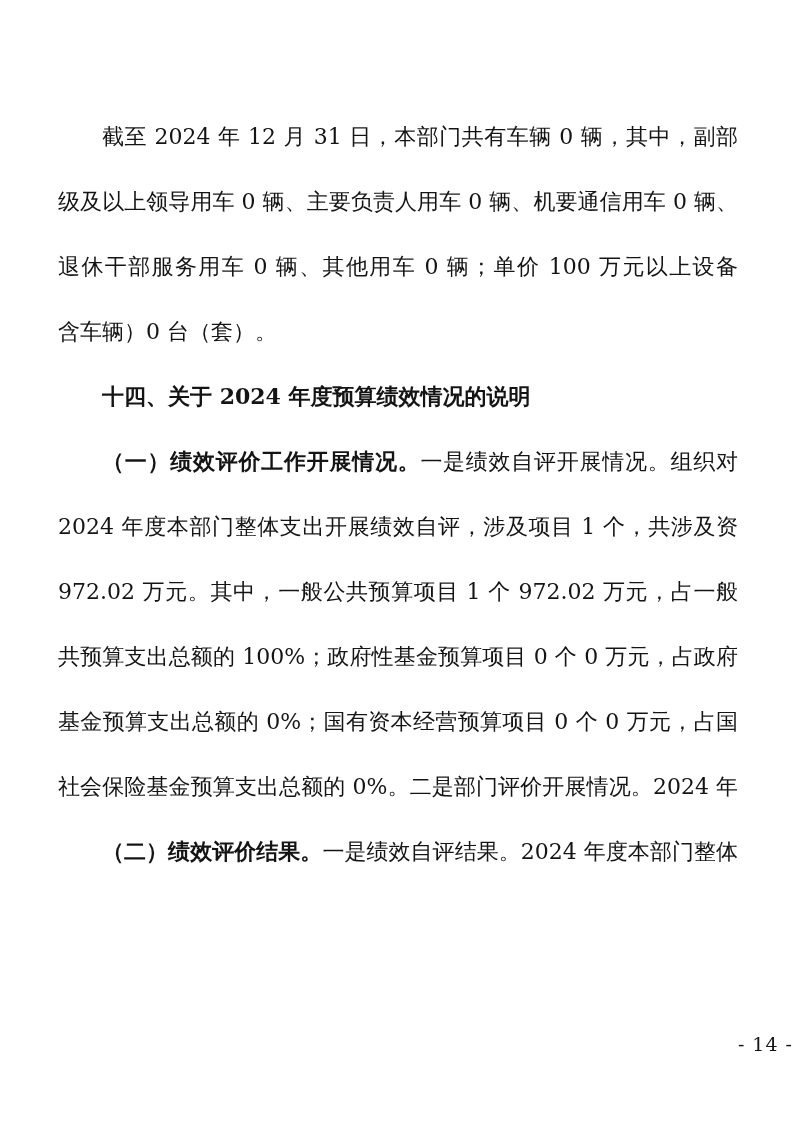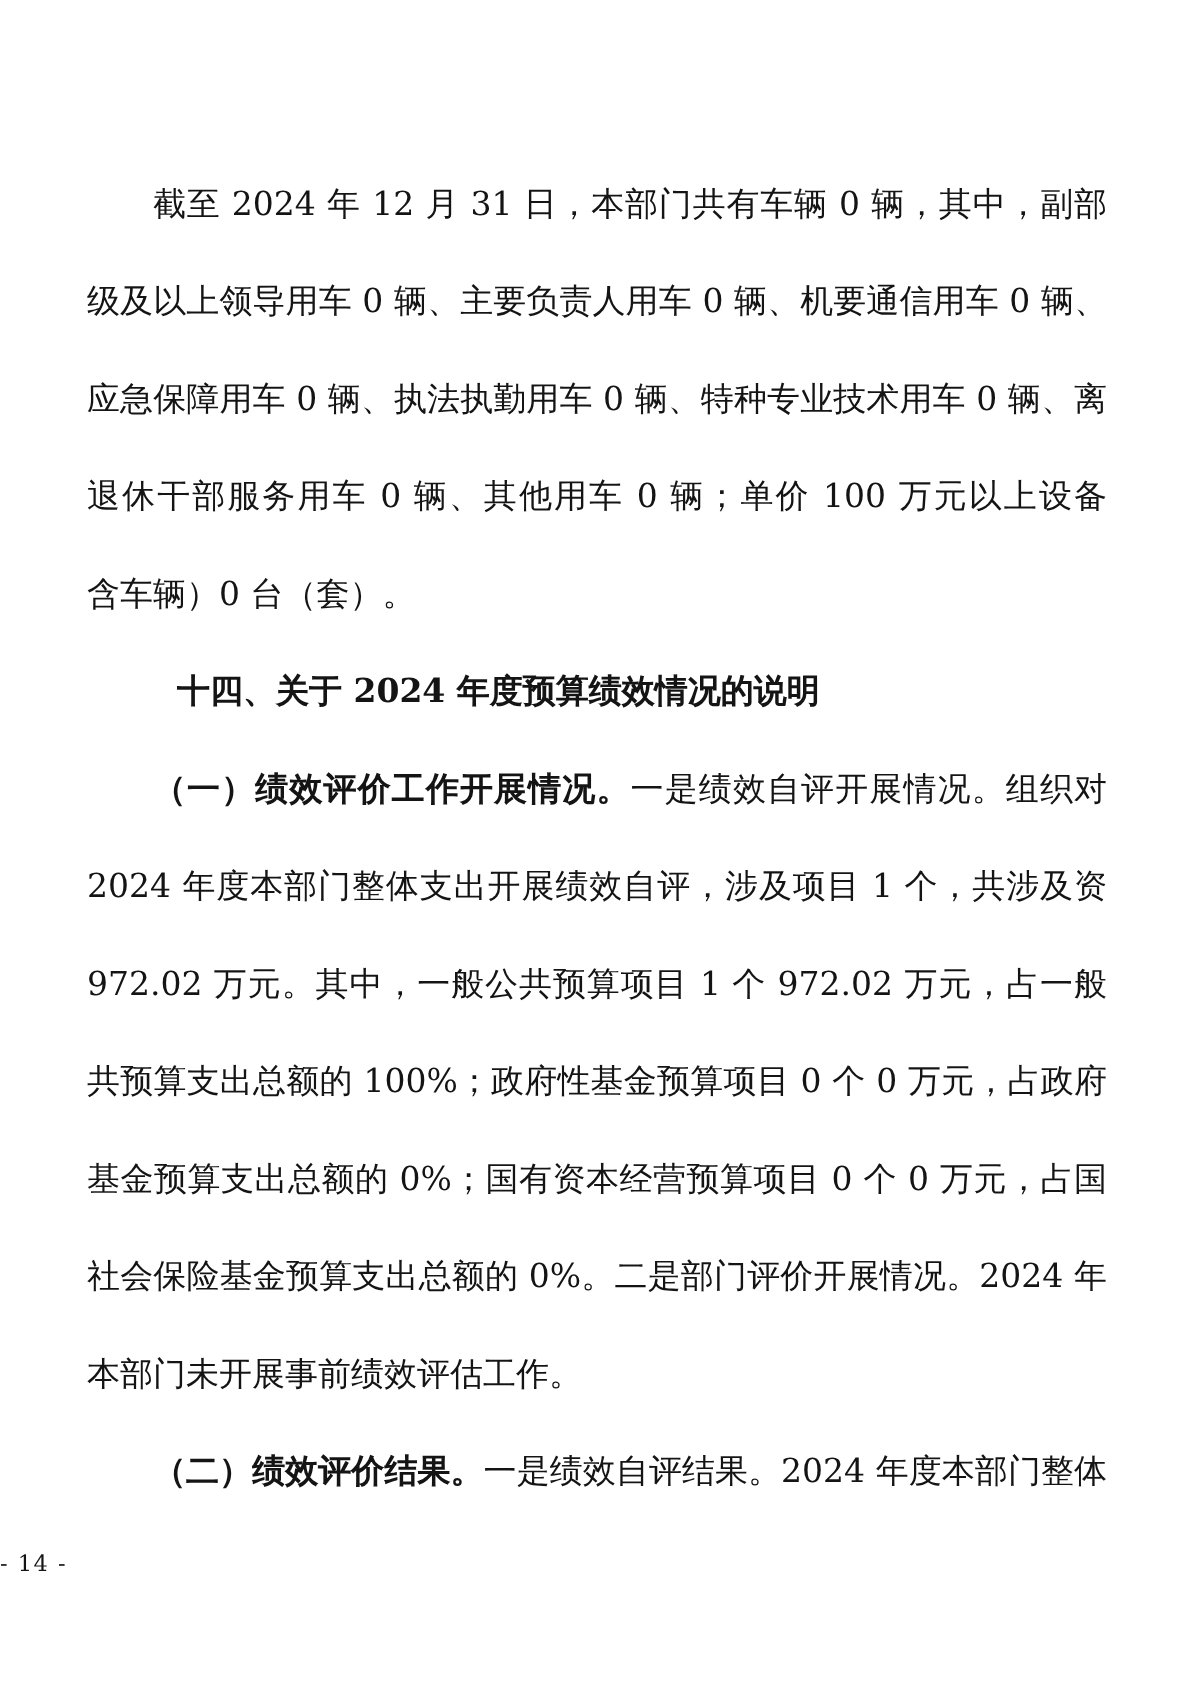--- a/index.html
+++ b/index.html
@@ -36,58 +36,56 @@
     text-align-last: justify;
   }
   .ind { text-indent: 44px; }
   .bold { font-weight: 700; }
   .heading {
     font-size: 22px;
     line-height: 43px;
     height: 43px;
     font-weight: 700;
     text-indent: 44px;
-    margin: 16px;
+    margin: 0;
     overflow: hidden;
   }
   .footer {
     position: absolute;
     left: 0;
     right: 0;
     top: 1033px;
-    text-align: left;
-    font-size: 15px;
+    text-align: right;
+    font-size: 19px;
     color: #141414;
     letter-spacing: 1px;
   }
 </style>
 </head>
 <body>
 
 <div class="page">
   <main class="content">
 
     <section>
       <p class="line ind j">截至 2024 年 12 月 31 日，本部门共有车辆 0 辆，其中，副部（省）</p>
       <p class="line j">级及以上领导用车 0 辆、主要负责人用车 0 辆、机要通信用车 0 辆、</p>
-      <p class="line j">应急保障用车 0 辆、执法执勤用车 0 辆、特种专业技术用车 0 辆、离</p>
       <p class="line j">退休干部服务用车 0 辆、其他用车 0 辆；单价 100 万元以上设备（不</p>
       <p class="line">含车辆）0 台（套）。</p>
     </section>
 
     <h2 class="heading">十四、关于 2024 年度预算绩效情况的说明</h2>
 
     <section>
       <p class="line ind j"><span class="bold">（一）绩效评价工作开展情况。</span><span>一是绩效自评开展情况。组织对</span></p>
       <p class="line j">2024 年度本部门整体支出开展绩效自评，涉及项目 1 个，共涉及资金</p>
       <p class="line j">972.02 万元。其中，一般公共预算项目 1 个 972.02 万元，占一般公</p>
       <p class="line j">共预算支出总额的 100%；政府性基金预算项目 0 个 0 万元，占政府性</p>
       <p class="line j">基金预算支出总额的 0%；国有资本经营预算项目 0 个 0 万元，占国有</p>
       <p class="line j">社会保险基金预算支出总额的 0%。二是部门评价开展情况。2024 年度</p>
-      <p class="line">本部门未开展事前绩效评估工作。</p>
     </section>
 
     <section>
       <p class="line ind j"><span class="bold">（二）绩效评价结果。</span><span>一是绩效自评结果。2024 年度本部门整体</span></p>
 
     </section>
 
   </main>
 
   <footer class="footer">

